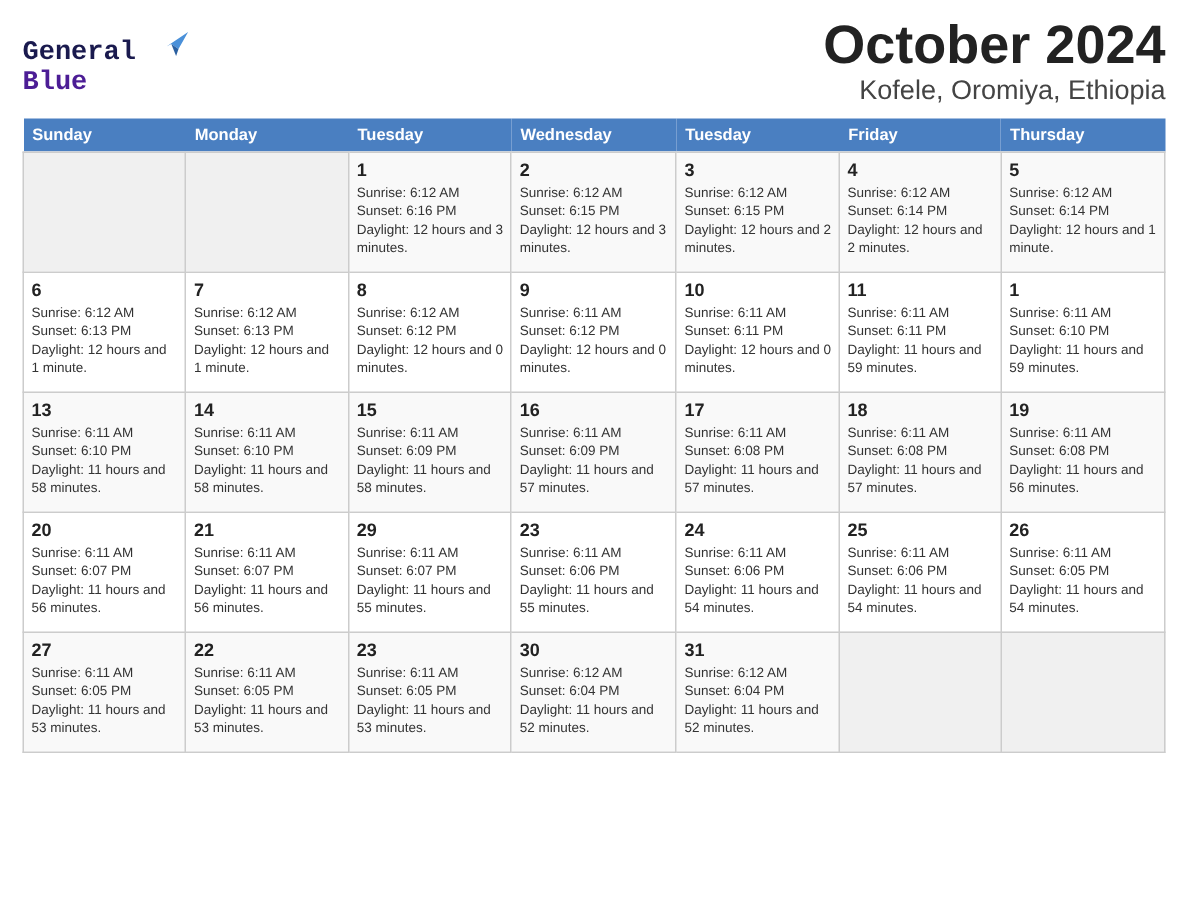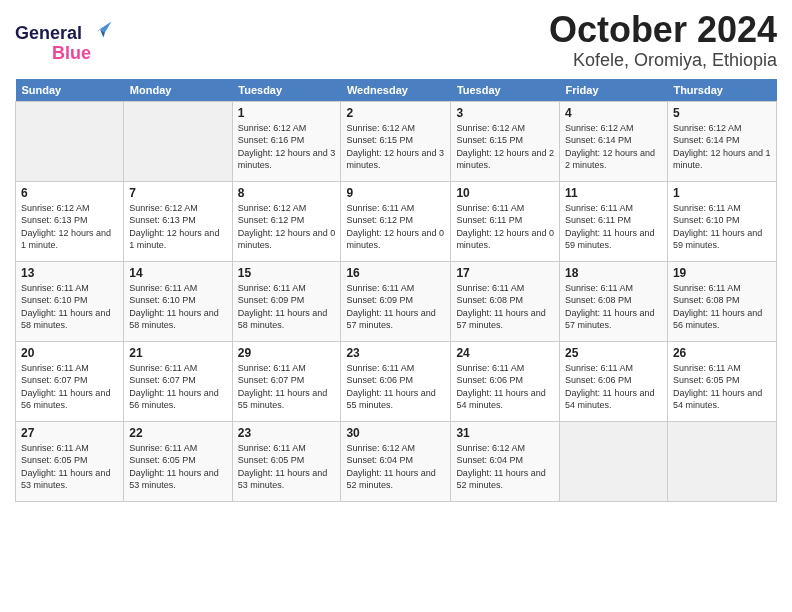--- a/index.html
+++ b/index.html
@@ -17,28 +17,29 @@
     .header {
       display: flex;
       justify-content: space-between;
       align-items: flex-start;
       margin-bottom: 8px;
     }
     .logo {
       display: flex;
       align-items: center;
       margin-top: 5px;
+      font-family: Liberation Mono, monospace;
     }
     .logo-text {
       font-size: 18px;
       font-weight: bold;
       color: #1a1a4e;
       line-height: 1.1;
     }
-    .logo-blue { color: #ec4899; margin-left: 37px; }
+    .logo-blue { color: #4c1d95; }
     .logo-icon {
       width: 24px;
       height: 24px;
       margin-left: 2px;
     }
     .title-block {
       text-align: right;
       margin-left: 44px;
     }
     .month-title {

